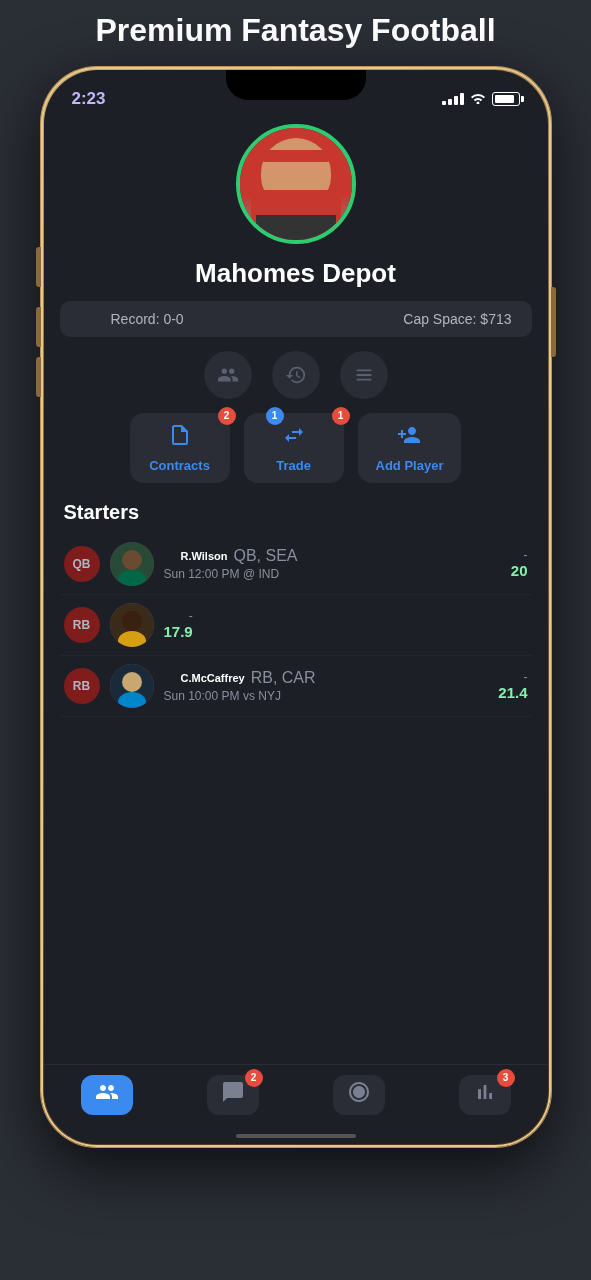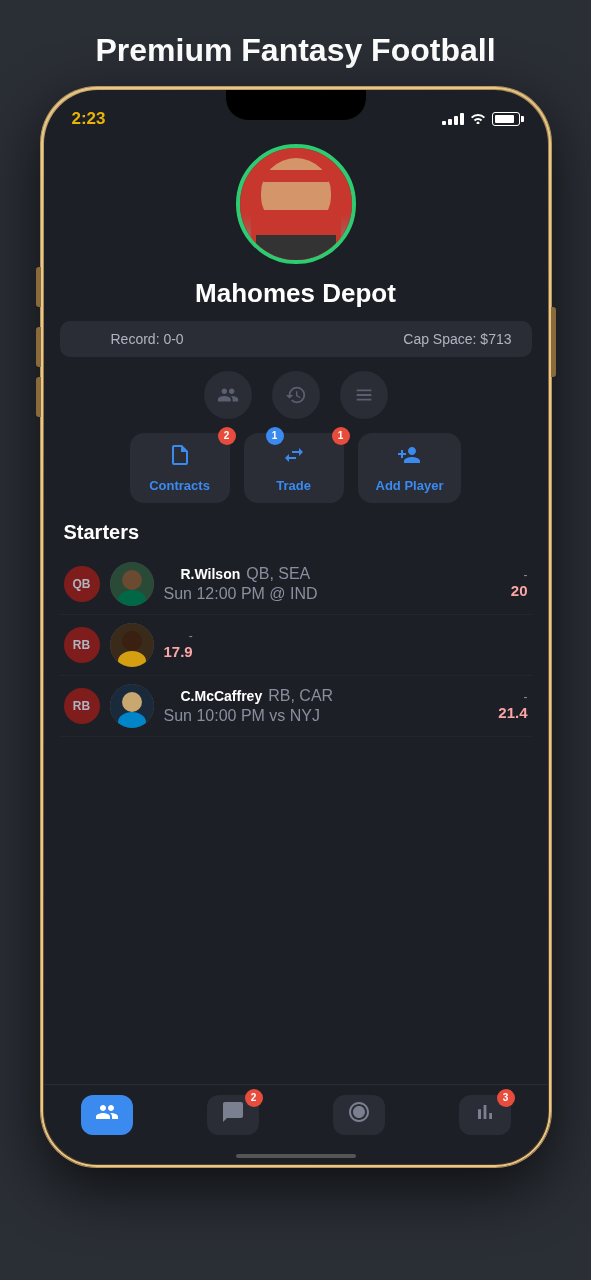--- a/index.html
+++ b/index.html
@@ -10,21 +10,21 @@
       display: flex;
       flex-direction: column;
       align-items: center;
       font-family: -apple-system, BlinkMacSystemFont, 'SF Pro Display', 'Helvetica Neue', Arial, sans-serif;
       overflow: hidden;
     }
 
     
     .page-header {
       text-align: right;
-      padding: 32px 20px 18px;
+      padding: 12px 20px 18px;
     }
     .page-title {
       font-size: 32px;
       font-weight: 800;
       color: #ffffff;
       line-height: 1.15;
     }
     .page-subtitle {
       font-size: 20px;
       font-weight: 400;
@@ -83,21 +83,21 @@
       height: 44px;
       padding: 14px 28px 0;
       display: flex;
       justify-content: space-between;
       align-items: center;
       position: relative;
     }
     .status-time {
       font-size: 17px;
       font-weight: 600;
-      color: #eab308;
+      color: #c4b5fd;
     }
     .status-icons {
       display: flex;
       align-items: center;
       gap: 6px;
     }
     .signal-dots {
       display: flex;
       gap: 2px;
       align-items: flex-end;
@@ -376,45 +376,45 @@
     }
     .player-info {
       flex: 1;
     }
     .player-name-line {
       display: flex;
       align-items: center;
       gap: 6px;
     }
     .player-name {
-      font-size: 14px;
+      font-size: 11px;
       font-weight: 700;
       color: #ffffff;
       padding-left: 17px;
     }
     .player-pos-team {
       font-size: 16px;
       color: #8a8f9e;
     }
     .player-game {
-      font-size: 16px;
+      font-size: 12px;
       color: #8a8f9e;
       margin-top: 2px;
     }
     .player-score {
       text-align: right;
     }
     .score-dash {
       font-size: 12px;
       color: #8a8f9e;
     }
     .score-val {
       font-size: 15px;
       font-weight: 600;
-      color: #fca5a5;
+      color: #86efac;
     }
 
     
     .tab-bar {
       position: absolute;
       bottom: 0;
       left: 0;
       right: 0;
       height: 80px;
       background: #1c1f26;

